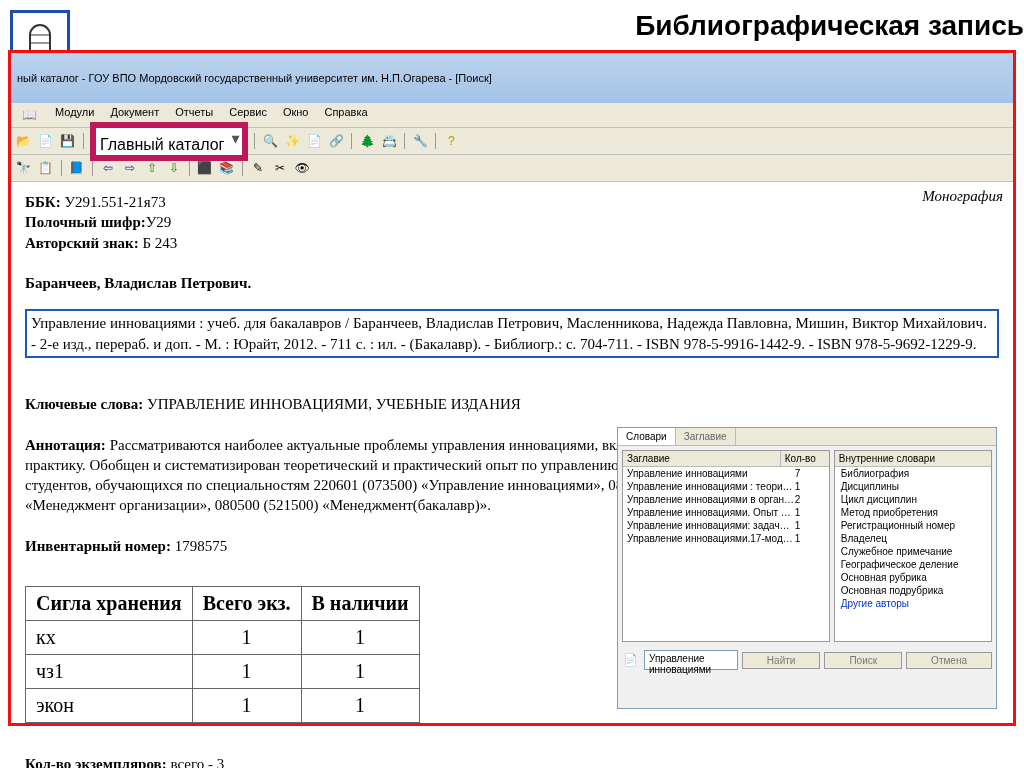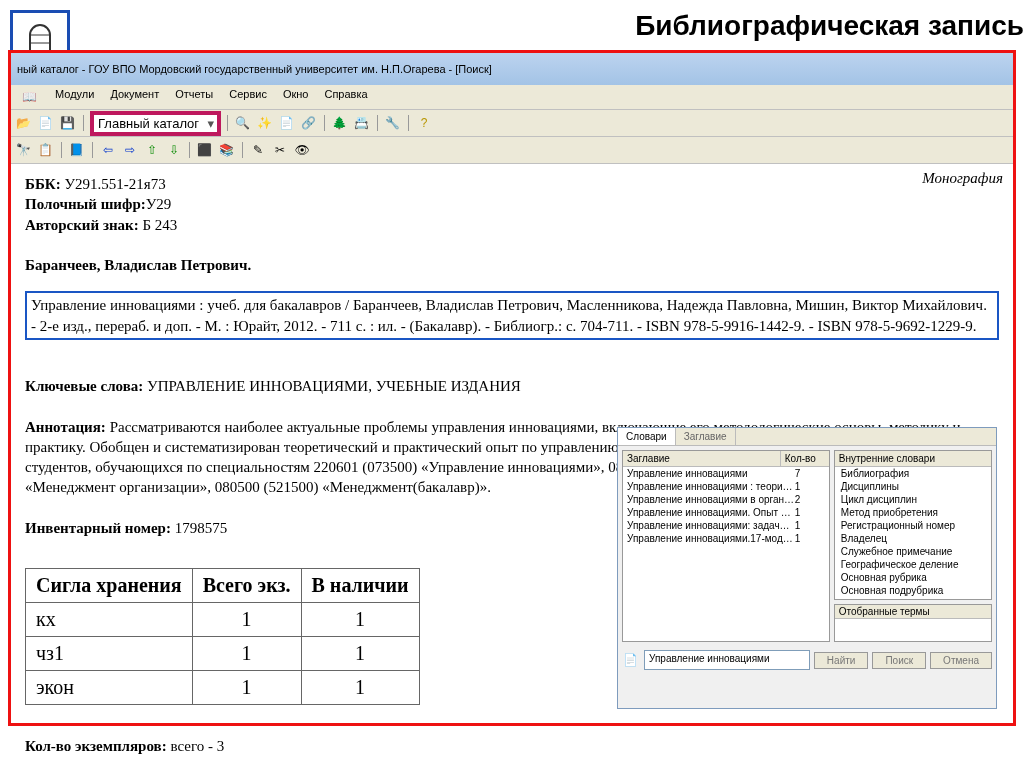--- a/index.html
+++ b/index.html
@@ -1,27 +1,27 @@
 <!DOCTYPE html>
 <html><head>
 <meta charset="utf-8">
 <style>
 body{margin:0;font-family:Arial,sans-serif;font-size:12px;background:#fff;color:#000;width:1024px;height:768px;overflow:hidden;position:relative}
 .slide-title{font-size:28px;font-weight:bold;text-align:right;padding:10px 0 8px}
 .logo-box{position:absolute;top:10px;left:10px;width:54px;height:84px;border:3px solid #1a4db3;background:#fff;display:flex;align-items:center;justify-content:center}
 .logo-box svg{width:36px;height:64px}
 .red-frame{border:3px solid #e11;margin:0 8px 8px 8px;height:670px;position:relative;background:#fff}
-.titlebar{background:linear-gradient(#bcd3ef,#a3c3e6);height:18px;font-size:11px;padding:7px 6px;display:flex;align-items:center;overflow:hidden}
+.titlebar{background:linear-gradient(#bcd3ef,#a3c3e6);height:18px;font-size:11px;padding:16px 6px;display:flex;align-items:center;overflow:hidden}
 .titlebar span{white-space:nowrap}
 .menubar{background:#ece9d8;border-bottom:1px solid #c0c0c0;padding:2px 4px;font-size:11px;display:flex;gap:4px}
 .menubar span{padding:1px 6px}
 .toolbar{background:#ece9d8;border-bottom:1px solid #c0c0c0;padding:2px 4px;display:flex;align-items:center;gap:4px;font-size:11px;height:22px}
 .tb-btn{width:18px;height:18px;display:inline-flex;align-items:center;justify-content:center;font-size:12px}
 .tb-sep{width:1px;height:16px;background:#999;margin:0 2px}
-.catalog-sel{background:#fff;border:4px solid #be185d;padding:1px 18px 1px 4px;font-size:13px;position:relative}
+.catalog-sel{background:#fff;border:6px solid #be185d;padding:8px 18px 1px 4px;font-size:16px;position:relative}
 .catalog-sel::after{content:"▾";position:absolute;right:3px;top:1px;color:#555}
 .content{padding:10px 14px;font-family:"Times New Roman",serif;font-size:15px;line-height:1.35;position:relative}
 .content b{font-weight:bold}
 .ital-right{position:absolute;right:10px;top:4px;font-style:italic}
 .blue-frame{border:2px solid #1a56c4;padding:2px 4px;margin:16px 0}
 .kw{text-transform:uppercase}
 .holdings{border-collapse:collapse;margin:10px 0;font-size:20px}
 .holdings th,.holdings td{border:1px solid #666;padding:3px 10px;text-align:left}
 .holdings td.c{text-align:center}
 .loc-link{color:#0000cc;}
@@ -39,21 +39,21 @@
 .dp-row span:first-child{flex:1;white-space:nowrap;overflow:hidden;text-overflow:ellipsis}
 .dp-row span:last-child{width:30px;text-align:left}
 .dp-right-box{flex:1;border:1px solid #999;background:#fff;overflow:auto}
 .dp-right-h{background:#ece9d8;padding:2px 4px;border-bottom:1px solid #bbb}
 .dp-ritem{padding:1px 6px;white-space:nowrap}
 .dp-ritem.sel{color:#0033cc}
 .dp-sel-box{border:1px solid #999;background:#fff;height:36px;margin-top:4px}
 .dp-sel-h{background:#ece9d8;padding:1px 4px;border-bottom:1px solid #bbb;font-size:10px}
 .dp-bottom{display:flex;align-items:center;padding:4px;gap:4px}
 .dp-input{flex:1;border:1px solid #7f9db9;background:#fff;padding:2px 4px;font-size:10px;height:14px}
-.dp-bbtn{background:#ece9d8;border:1px solid #999;padding:2px 12px;font-size:10px;color:#777}
+.dp-bbtn{background:#ece9d8;border:1px solid #999;padding:2px 24px;font-size:10px;color:#777}
 .green{color:#078a00}
 .blue{color:#0033cc}
 .red{color:#c00000}
 .yellow{color:#b89600}
 </style>
 </head>
 <body>
 
 <div class="logo-box">
 <svg viewBox="0 0 36 64">
@@ -216,23 +216,20 @@
           <div class="dp-ritem">Метод приобретения</div>
           <div class="dp-ritem">Регистрационный номер</div>
           <div class="dp-ritem">Владелец</div>
           <div class="dp-ritem">Служебное примечание</div>
           <div class="dp-ritem">Географическое деление</div>
           <div class="dp-ritem">Основная рубрика</div>
           <div class="dp-ritem">Основная подрубрика</div>
           <div class="dp-ritem sel">Другие авторы</div>
 
         </div>
-        <div class="dp-sel-box">
-          <div class="dp-sel-h">Отобранные термы</div>
-        </div>
       </div>
     </div>
     <div class="dp-bottom">
       <span class="tb-btn">📄</span>
       <div class="dp-input">Управление инновациями</div>
       <button class="dp-bbtn">Найти</button>
       <button class="dp-bbtn">Поиск</button>
       <button class="dp-bbtn">Отмена</button>
     </div>
   </div>

